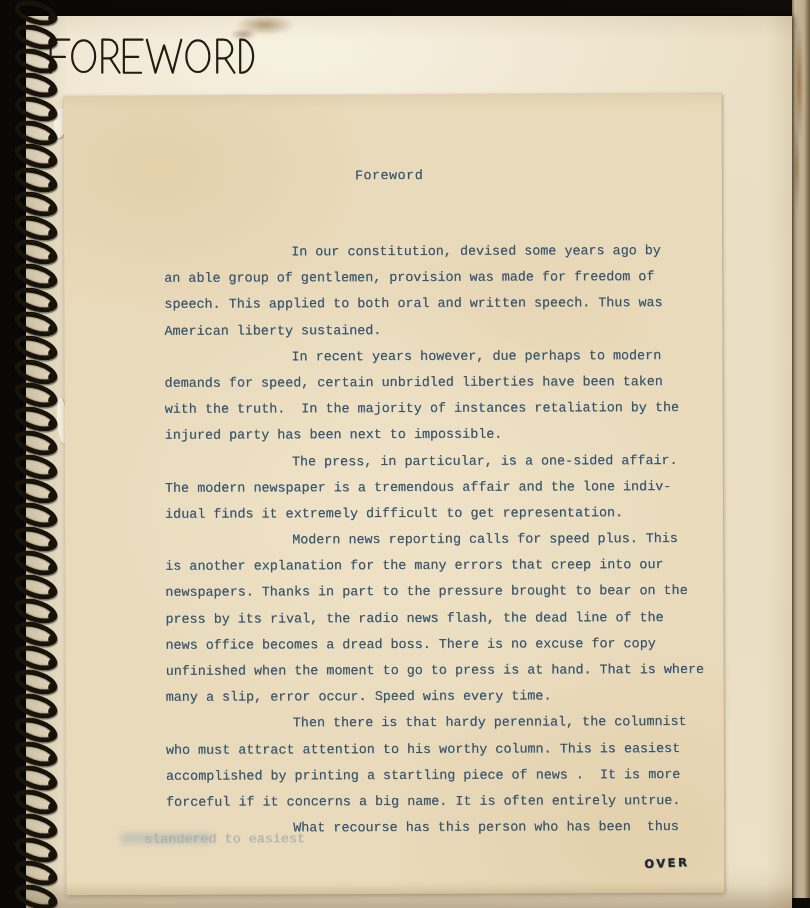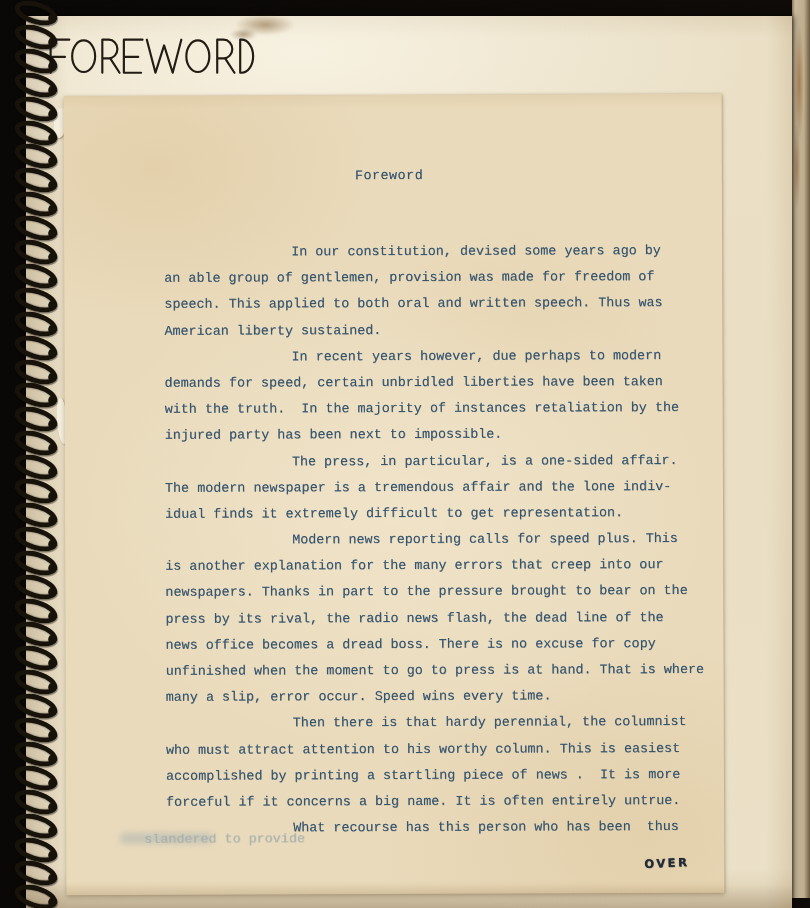--- a/index.html
+++ b/index.html
@@ -159,21 +159,21 @@
           <div class="typed-line">press by its rival, the radio news flash, the dead line of the</div>
           <div class="typed-line">news office becomes a dread boss. There is no excuse for copy</div>
           <div class="typed-line">unfinished when the moment to go to press is at hand. That is where</div>
           <div class="typed-line">many a slip, error occur. Speed wins every time.</div>
           <div class="typed-line indent">Then there is that hardy perennial, the columnist</div>
           <div class="typed-line">who must attract attention to his worthy column. This is easiest</div>
           <div class="typed-line">accomplished by printing a startling piece of news .  It is more</div>
           <div class="typed-line">forceful if it concerns a big name. It is often entirely untrue.</div>
           <div class="typed-line indent">What recourse has this person who has been  thus</div>
         </div>
-      <div class="typed faded-line">slandered to provide</div>
+      <div class="typed faded-line">slandered to easiest</div>
       <div class="over-stamp">OVER</div>
     </div>
   </div>
 
   <div class="binding-coils">
       <div class="coil" style="top: 2px;"></div>
       <div class="coil" style="top: 25.9px;"></div>
       <div class="coil" style="top: 49.8px;"></div>
       <div class="coil" style="top: 73.7px;"></div>
       <div class="coil" style="top: 97.6px;"></div>

